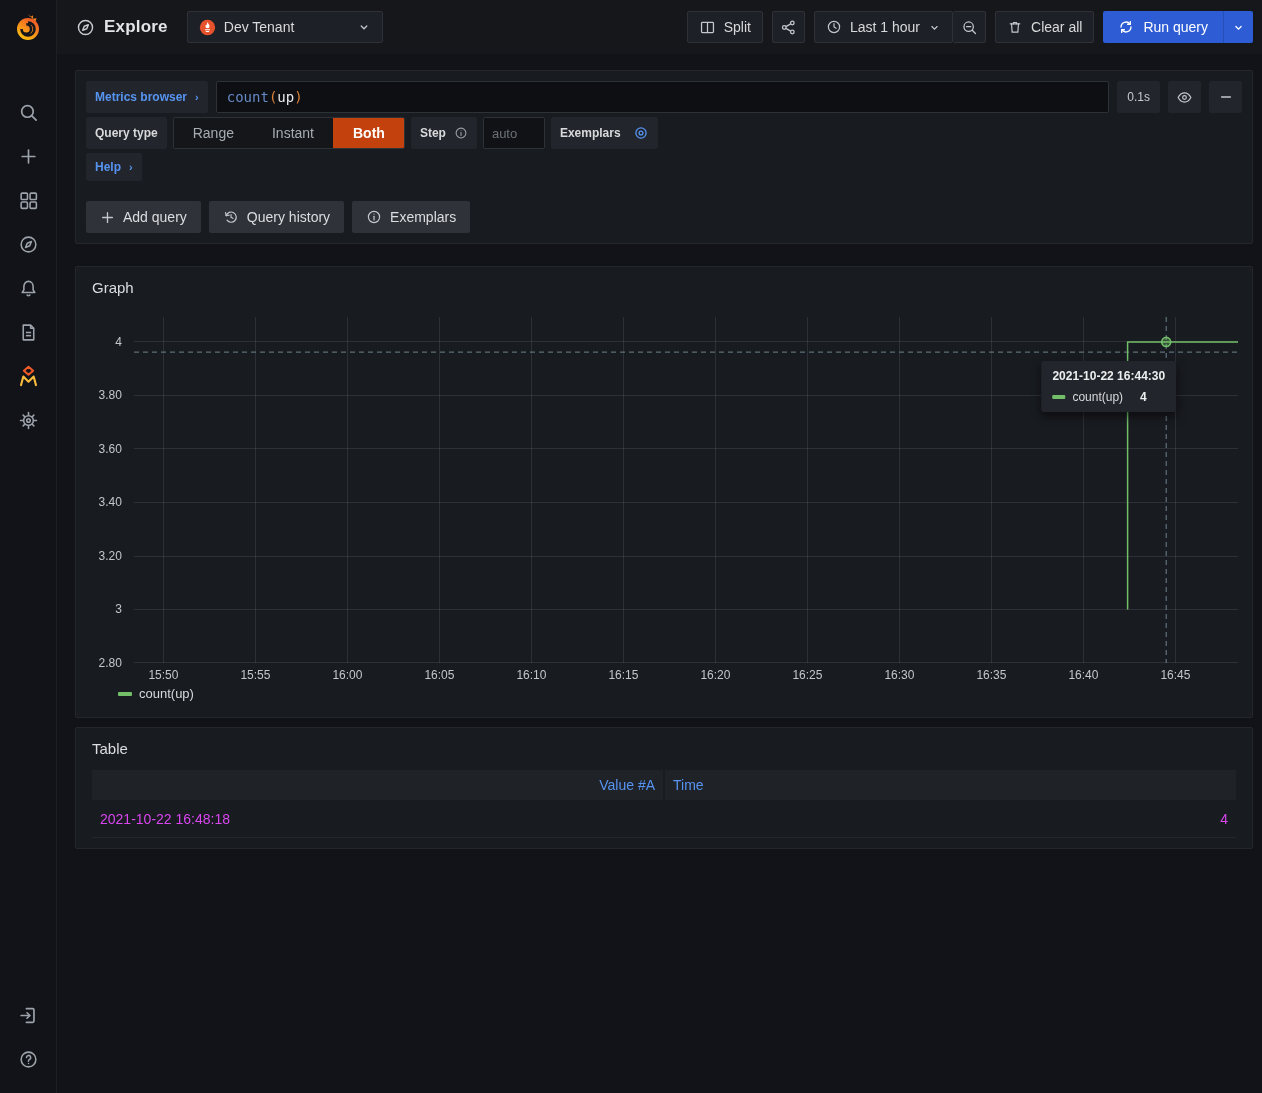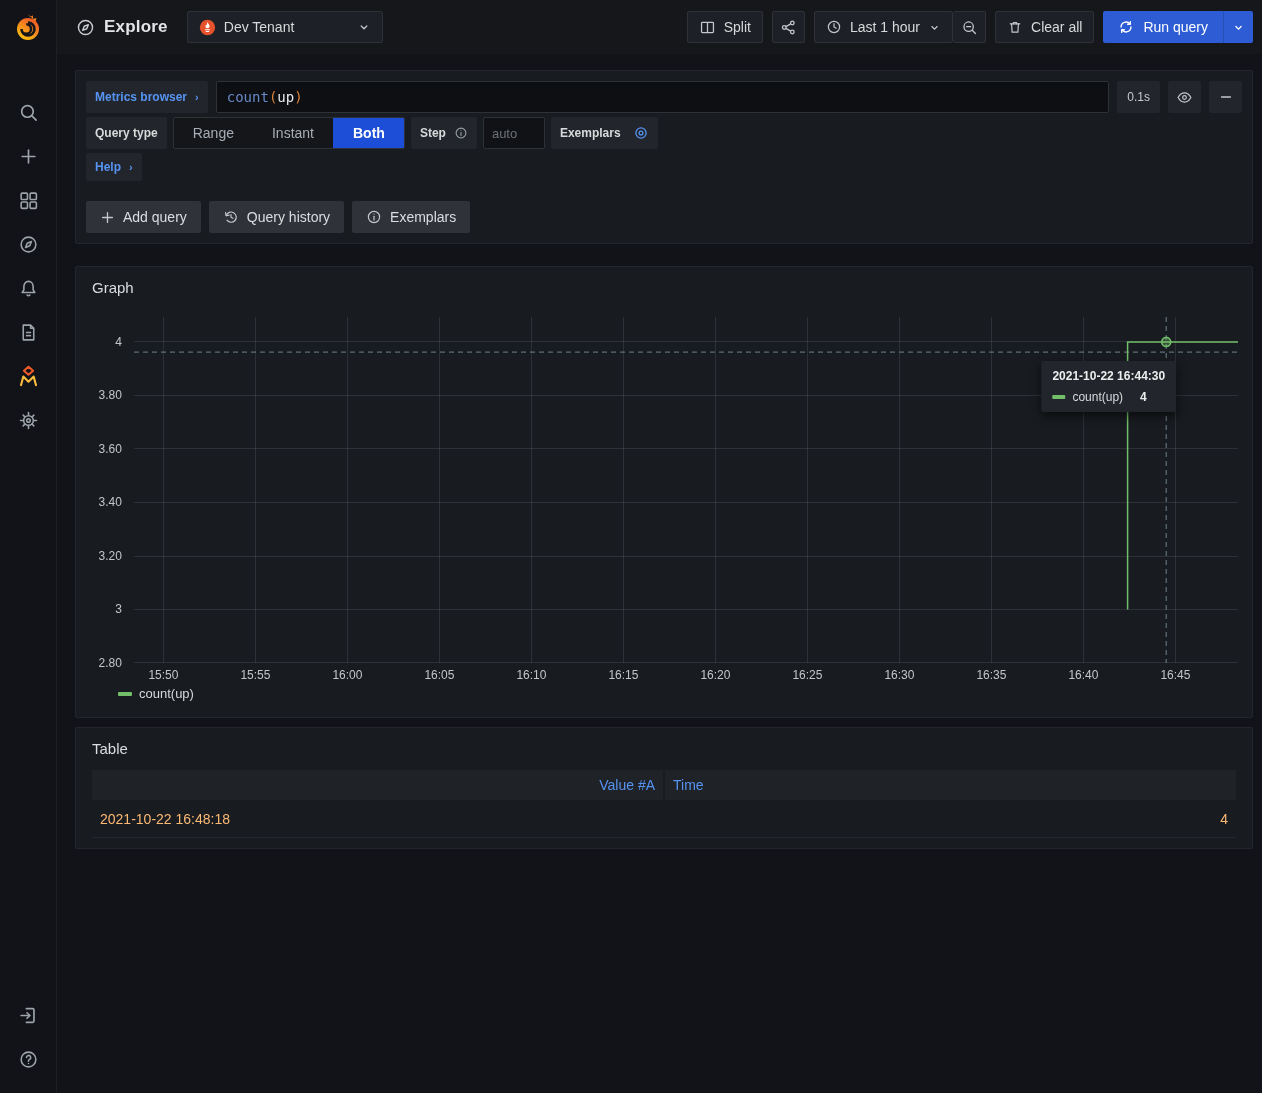--- a/index.html
+++ b/index.html
@@ -101,21 +101,21 @@
   .sq-btn .icon { color:#c3c7cd; }
   .qrow2 { margin-top:4px; gap:6px; }
   .radio-group {
     display:flex; height:32px; background:#141619; border:1px solid #2c3235; border-radius:2px;
     overflow:hidden;
   }
   .radio-opt {
     display:flex; align-items:center; padding:0 19px; font-size:14px; color:#a6adb5;
     cursor:pointer; border:none; background:transparent; font-family:inherit;
   }
-  .radio-opt.selected { background:#1d4ed8; color:#fff; font-weight:600;padding-left:20px; }
+  .radio-opt.selected { background:#c2410c; color:#fff; font-weight:600;padding-left:20px; }
   .step-input {
     width:62px; height:32px; background:#101216; border:1px solid #2c3235; border-radius:2px;
     color:#d8d9da; font-size:13px; padding:8px 8px; font-family:inherit;
   }
   .step-input::placeholder { color:#6c7278; }
   .qrow3 { margin-top:4px; }
   .qrow3 .chip { height:28px; }
   .qrow4 { margin-top:20px; gap:8px; }
   .gray-btn {
     height:32px; display:inline-flex; align-items:center; gap:8px;
@@ -160,21 +160,21 @@
   .table-panel { margin-top:9px; height:122px; padding:12px 16px 0; }
   .tbl { margin-top:13px; }
   .tbl-head { display:flex; gap:2px; }
   .tbl-head .th {
     background:#1f2227; height:30px; display:flex; align-items:center;
     font-size:14px; font-weight:500; color:#5794f2; padding:0 8px; cursor:pointer;
   }
   .th-time { width:572px; }
   .th-value { width:572px; justify-content:flex-end; }
   .tbl-row { display:flex; border-bottom:1px solid #24272d; height:38px; align-items:center; }
-  .td { font-size:14px; color:#fdba74; padding:0 8px; }
+  .td { font-size:14px; color:#d946ef; padding:0 8px; }
   .td-time { width:572px; }
   .td-value { width:574px; text-align:right; }
 </style>
 </head>
 <body>
 
 <aside class="sidebar">
   <div class="logo-btn">
     <svg width="30" height="30" viewBox="0 0 30 30">
       <defs>

